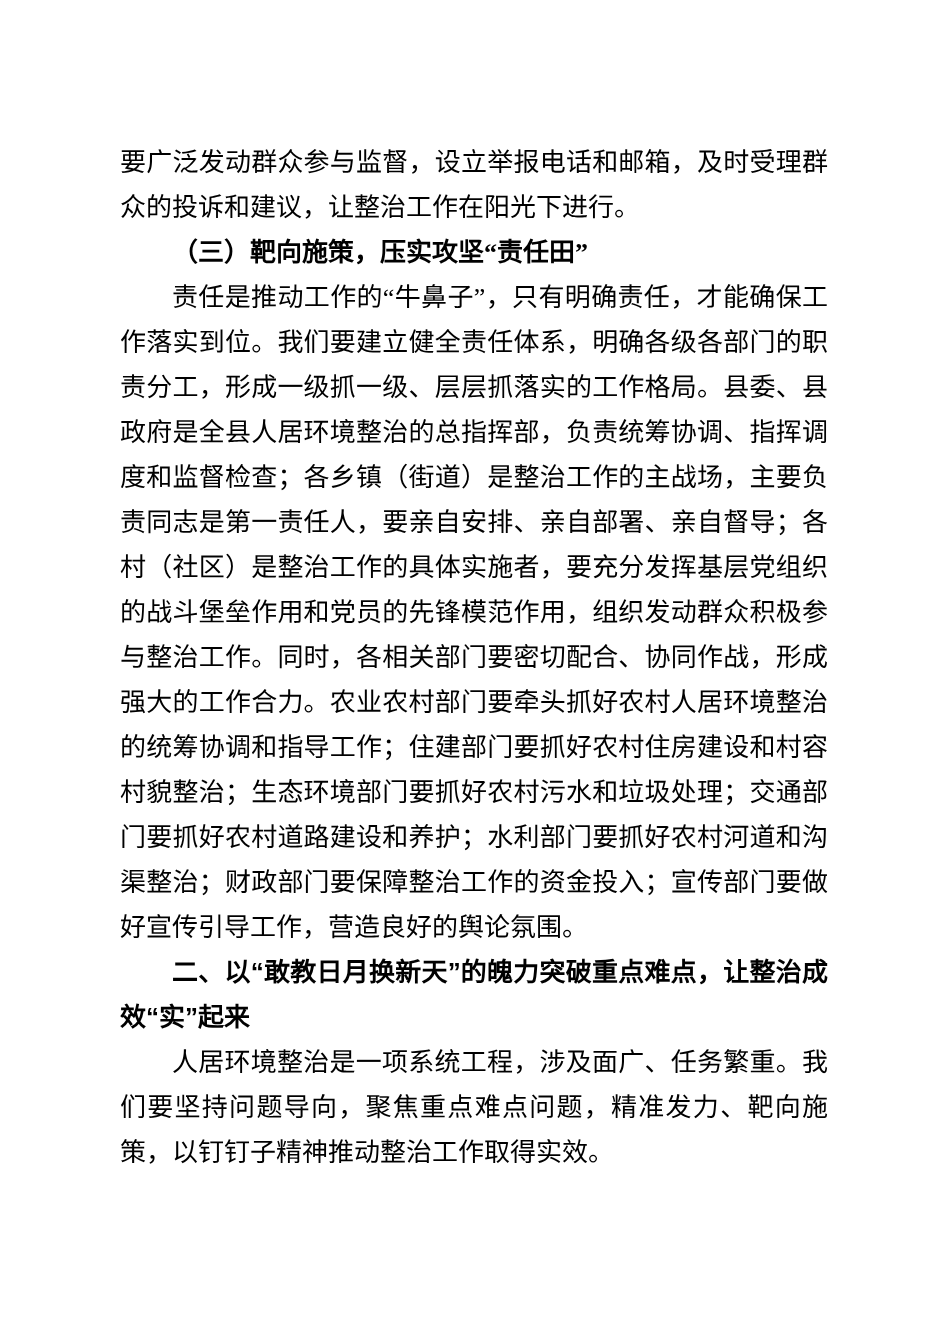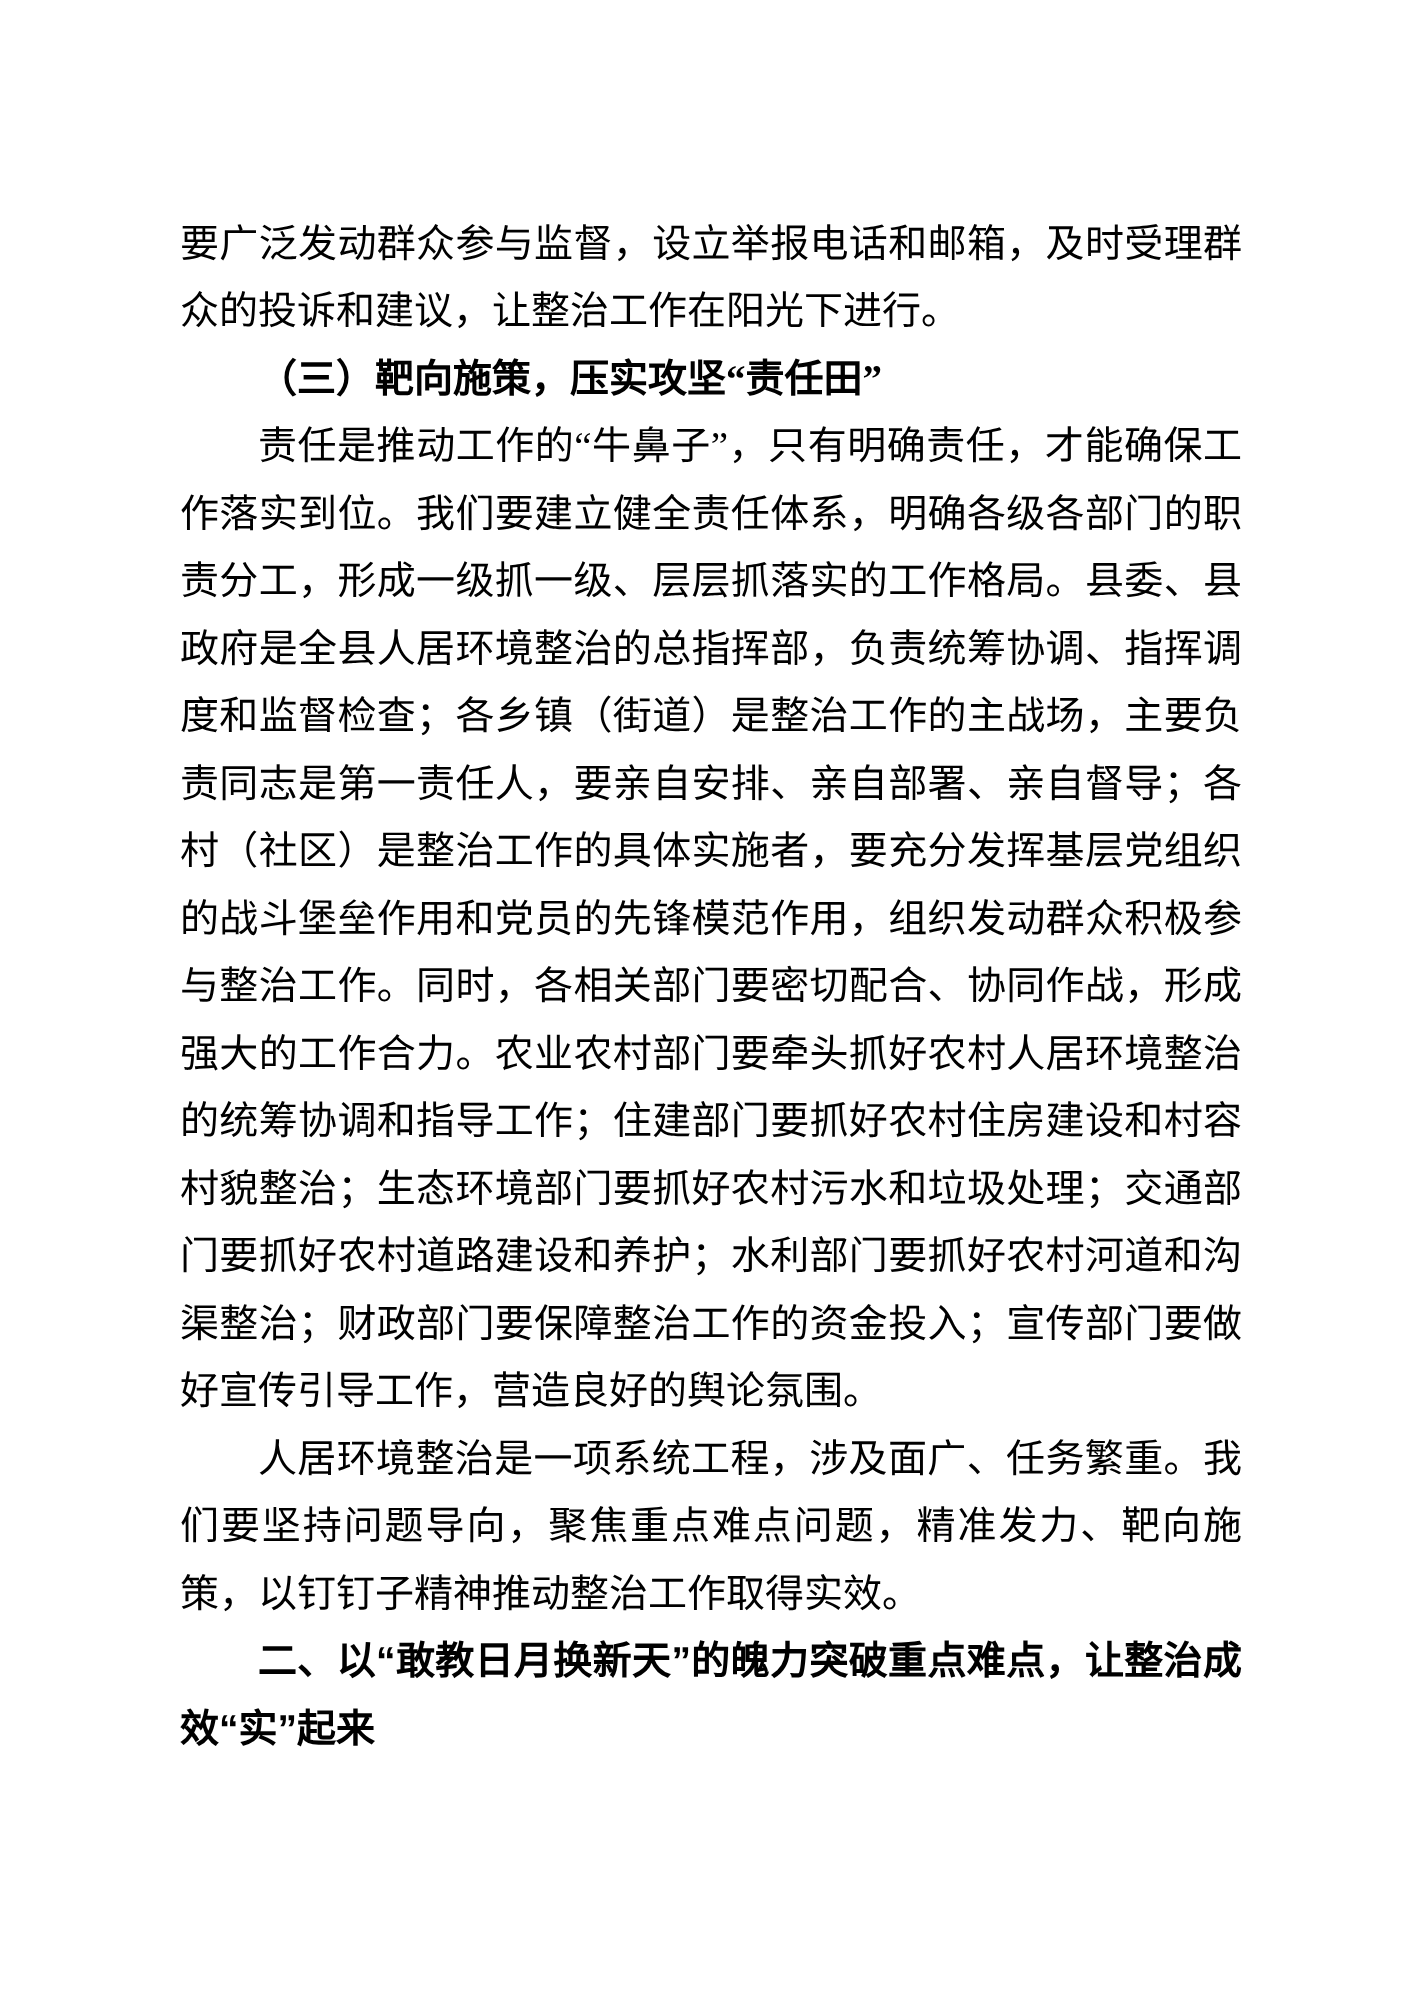--- a/index.html
+++ b/index.html
@@ -51,16 +51,16 @@
   }
 </style>
 </head>
 <body>
 
 <div class="page">
   <div class="text-block">
     <p class="para">要广泛发动群众参与监督，设立举报电话和邮箱，及时受理群众的投诉和建议，让整治工作在阳光下进行。</p>
     <p class="para indent h-kai">（三）靶向施策，压实攻坚“责任田”</p>
     <p class="para indent">责任是推动工作的“牛鼻子”，只有明确责任，才能确保工作落实到位。我们要建立健全责任体系，明确各级各部门的职责分工，形成一级抓一级、层层抓落实的工作格局。县委、县政府是全县人居环境整治的总指挥部，负责统筹协调、指挥调度和监督检查；各乡镇（街道）是整治工作的主战场，主要负责同志是第一责任人，要亲自安排、亲自部署、亲自督导；各村（社区）是整治工作的具体实施者，要充分发挥基层党组织的战斗堡垒作用和党员的先锋模范作用，组织发动群众积极参与整治工作。同时，各相关部门要密切配合、协同作战，形成强大的工作合力。农业农村部门要牵头抓好农村人居环境整治的统筹协调和指导工作；住建部门要抓好农村住房建设和村容村貌整治；生态环境部门要抓好农村污水和垃圾处理；交通部门要抓好农村道路建设和养护；水利部门要抓好农村河道和沟渠整治；财政部门要保障整治工作的资金投入；宣传部门要做好宣传引导工作，营造良好的舆论氛围。</p>
+    <p class="para indent h-hei">二、以“敢教日月换新天”的魄力突破重点难点，让整治成效“实”起来</p>
     <p class="para indent">人居环境整治是一项系统工程，涉及面广、任务繁重。我们要坚持问题导向，聚焦重点难点问题，精准发力、靶向施策，以钉钉子精神推动整治工作取得实效。</p>
-    <p class="para indent h-hei">二、以“敢教日月换新天”的魄力突破重点难点，让整治成效“实”起来</p>
   </div>
 </div>
 
 </body></html>

